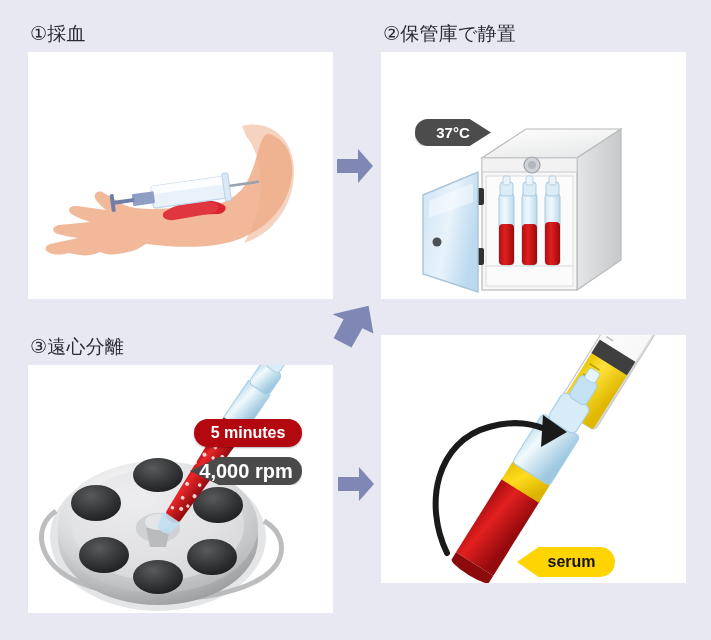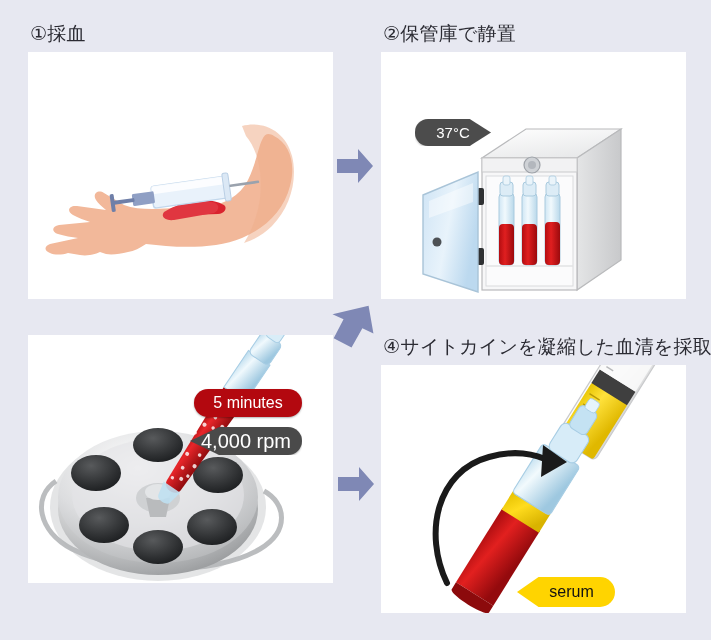--- a/index.html
+++ b/index.html
@@ -51,21 +51,21 @@
 
   
   .arrow { position: absolute; }
   #arrow-1 { left: 335px; top: 146px; width: 40px; height: 40px; }
   #arrow-2 { left: 328px; top: 303px; width: 48px; height: 48px; }
   #arrow-3 { left: 336px; top: 464px; width: 40px; height: 40px; }
 
   
   .badge {
     position: absolute;
-    font-weight: normal;
+    font-weight: bold;
     white-space: nowrap;
     display: flex;
     align-items: center;
     justify-content: center;
   }
   .badge-text { position: relative; z-index: 2; }
 
   .badge-temp {
     left: 34px; top: 67px;
     width: 76px; height: 27px;
@@ -246,20 +246,21 @@
     </div>
   </div>
 
   <div class="arrow" id="arrow-2">
     <svg viewBox="0 0 48 48" width="48" height="48">
       <path d="M44 6 L44 34 L34 27 L20 44 L4 32 L17 15 L7 8 Z" fill="#7f88b5" transform="rotate(-10 24 24)"></path>
     </svg>
   </div>
 
   <div class="panel" id="panel-3">
+    <div class="panel-title">③遠心分離</div>
     <div class="card">
       <svg class="illus" viewBox="0 0 305 248">
         <defs>
           <radialGradient id="rotorG" cx="0.38" cy="0.3" r="0.85">
             <stop offset="0%" stop-color="#fdfdfd"></stop>
             <stop offset="45%" stop-color="#d8d9da"></stop>
             <stop offset="78%" stop-color="#a9abad"></stop>
             <stop offset="100%" stop-color="#86888a"></stop>
           </radialGradient>
           <radialGradient id="rotorTop" cx="0.4" cy="0.28" r="0.8">
@@ -346,21 +347,20 @@
     </div>
   </div>
 
   <div class="arrow" id="arrow-3">
     <svg viewBox="0 0 40 40" width="40" height="40">
       <path d="M2 13 H23 V3 L38 20 L23 37 V27 H2 Z" fill="#7f88b5"></path>
     </svg>
   </div>
 
   <div class="panel" id="panel-4">
-    <div class="panel-title">④サイトカインを凝縮した血清を採取</div>
     <div class="card">
       <svg class="illus" viewBox="0 0 305 248">
         <defs>
           <linearGradient id="syrBody" x1="0" y1="0" x2="1" y2="0.4">
             <stop offset="0%" stop-color="#f6f6f6"></stop>
             <stop offset="45%" stop-color="#ffffff"></stop>
             <stop offset="100%" stop-color="#d8d9da"></stop>
           </linearGradient>
           <linearGradient id="yellowG" x1="0" y1="0" x2="1" y2="0.3">
             <stop offset="0%" stop-color="#e8c400"></stop>

